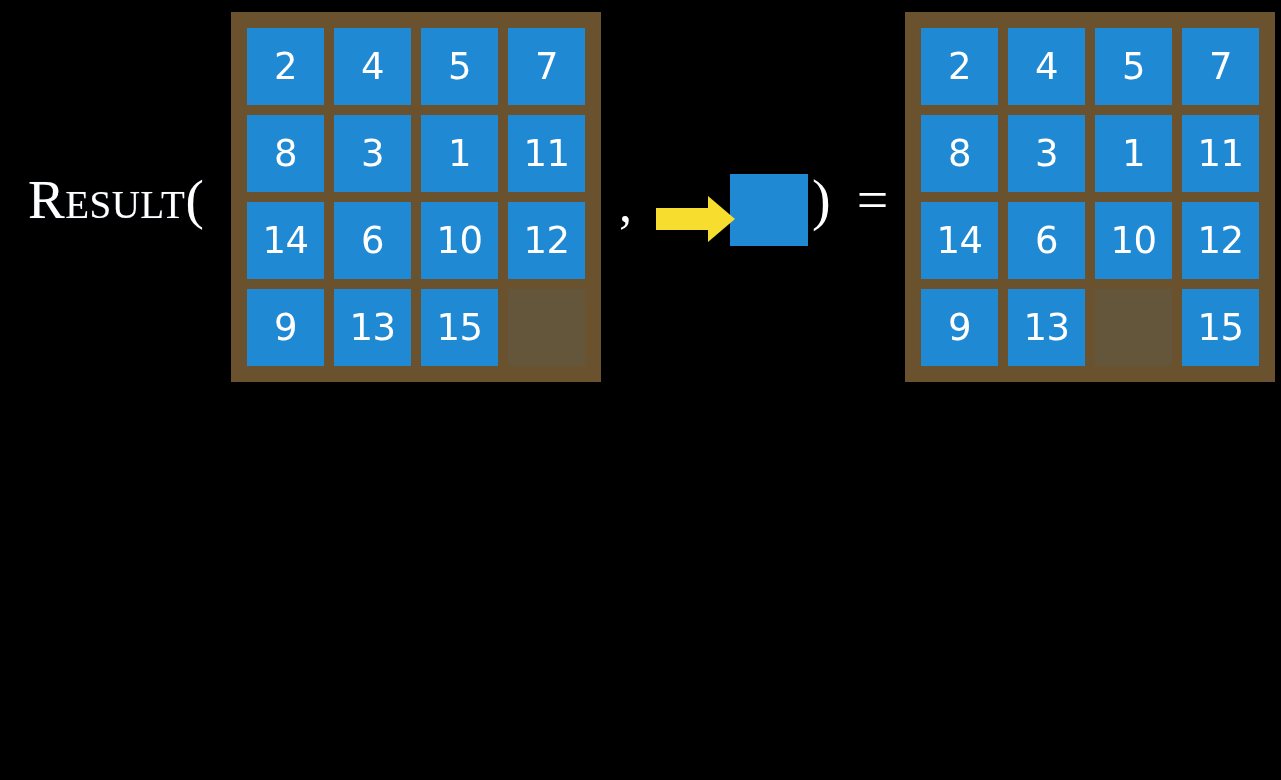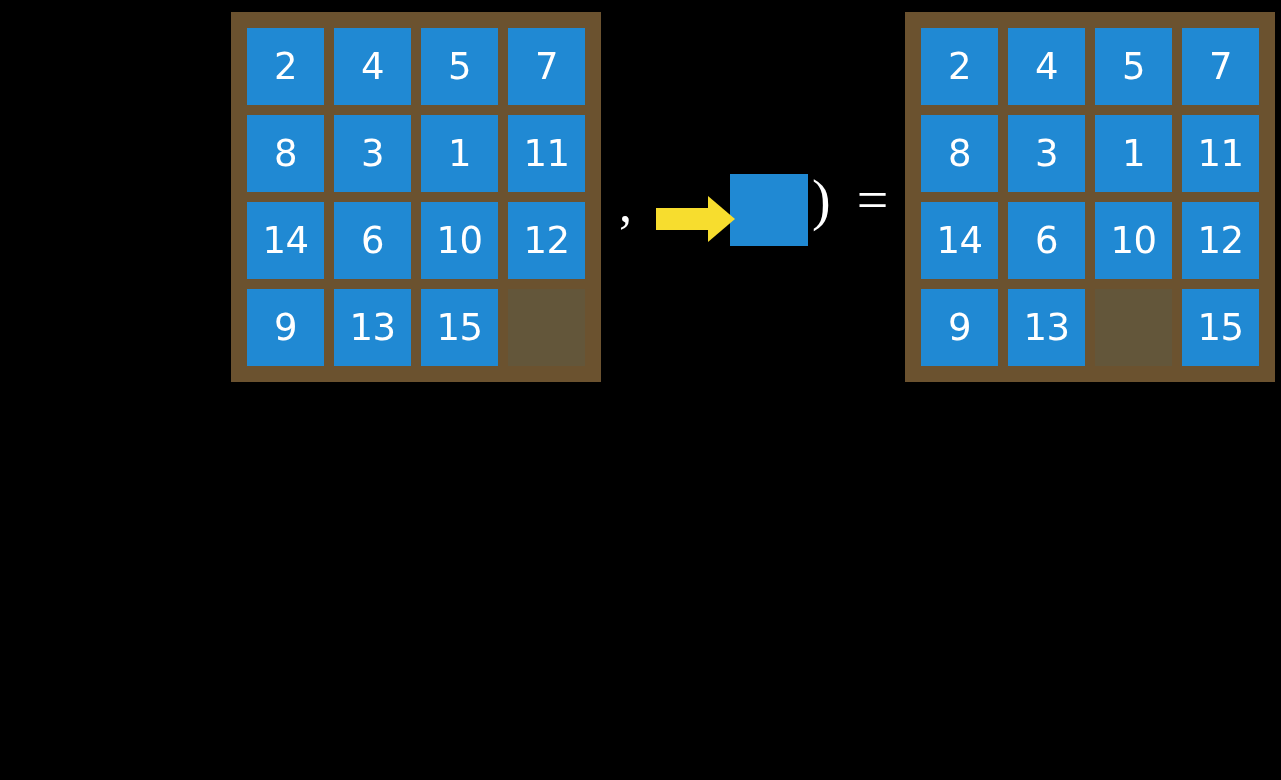--- a/index.html
+++ b/index.html
@@ -137,20 +137,21 @@
   #op-0 .op-tile   { left: 74px; top: 2px; width: 78px; height: 72px; }
   #op-0 .arrow-right { left: 0px; top: 24px; width: 80px; height: 46px; }
 </style>
 </head>
 <body>
 
 <div class="stage">
 
   <div class="eq-row" id="row-0">
 
+    <div class="result-label">Result(</div>
 
     <div class="board" id="board-0-left">
         <div class="cell tile">2</div>
         <div class="cell tile">4</div>
         <div class="cell tile">5</div>
         <div class="cell tile">7</div>
         <div class="cell tile">8</div>
         <div class="cell tile">3</div>
         <div class="cell tile">1</div>
         <div class="cell tile">11</div>

